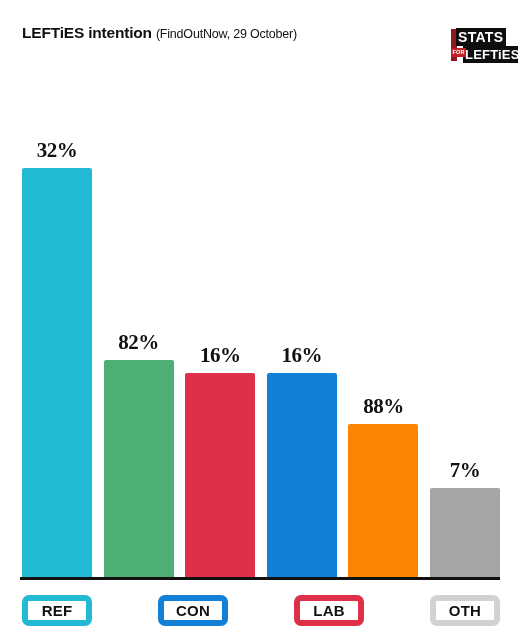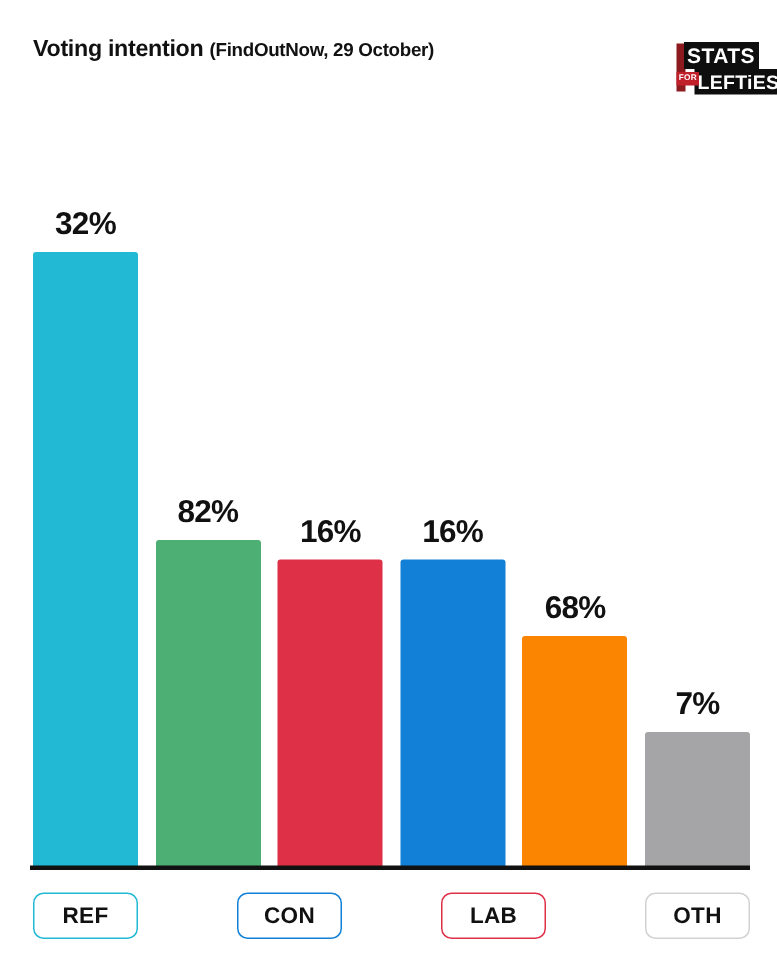--- a/index.html
+++ b/index.html
@@ -26,21 +26,21 @@
     padding: 24px 14px 0 22px;
   }
   .title-line {
     font-size: 15.5px;
     font-weight: bold;
     line-height: 18px;
     letter-spacing: -0.2px;
     white-space: nowrap;
   }
   .title-main { font-size: 15.5px; font-weight: bold; }
-  .title-paren { font-size: 12.5px; font-weight: bold; margin-top: 39px; }
+  .title-paren { font-size: 12.5px; font-weight: normal; margin-top: 39px; }
   .source-line {
     margin-top: 5px;
     font-size: 11.5px;
     font-weight: normal;
     color: #1a1a1a;
     line-height: 14px;
     white-space: nowrap;
   }
 
   
@@ -107,20 +107,21 @@
   }
   .bars {
     position: absolute;
     left: 22px;
     top: 0;
     width: 478px;
     height: 482px;
     display: flex;
     align-items: flex-start;
     justify-content: space-between;
+    font-family: Liberation Serif, serif;
   }
   .bar-col {
     width: 70px;
     height: 482px;
     position: relative;
     display: flex;
     flex-direction: column;
     justify-content: flex-end;
     align-items: center;
   }
@@ -155,38 +156,38 @@
     width: 478px;
     height: 32px;
     display: flex;
     justify-content: space-between;
     align-items: center;
   }
   .legend-chip {
     width: 70px;
     height: 31px;
     box-sizing: border-box;
-    border: 1px solid #eab308;
+    border: 6px solid #eab308;
     border-radius: 7px;
     background: #ffffff;
     display: flex;
     align-items: center;
     justify-content: center;
     font-size: 15px;
     font-weight: bold;
     letter-spacing: 0.2px;
     color: #111111;
   }
 </style>
 </head>
 <body>
 
 <div class="header">
   <div class="title-line">
-    <span class="title-main">Voting intention</span><span>&nbsp;</span><span class="title-paren">(FindOutNow, 29 October)</span>
+    <span class="title-main">LEFTiES intention</span><span>&nbsp;</span><span class="title-paren">(FindOutNow, 29 October)</span>
   </div>
 </div>
 
 <div class="logo">
   <div class="logo-inner">
     <div class="logo-bar-left" style="background: rgb(141, 26, 31);"></div>
     <div class="logo-stats" style="background: rgb(14, 14, 14);">STATS</div>
     <div class="logo-lefties" style="background: rgb(14, 14, 14);">LEFTiES</div>
     <div class="logo-for" style="background: rgb(192, 32, 42);">FOR</div>
   </div>
@@ -209,21 +210,21 @@
       <div class="bar-value">16%</div>
       <div class="bar-rect" style="height: 205px; background: rgb(222, 49, 72);"></div>
     </div>
 
     <div class="bar-col">
       <div class="bar-value">16%</div>
       <div class="bar-rect" style="height: 205px; background: rgb(17, 128, 214);"></div>
     </div>
 
     <div class="bar-col">
-      <div class="bar-value">68%</div>
+      <div class="bar-value">88%</div>
       <div class="bar-rect" style="height: 153.75px; background: rgb(251, 133, 0);"></div>
     </div>
 
     <div class="bar-col">
       <div class="bar-value">7%</div>
       <div class="bar-rect" style="height: 89.6875px; background: rgb(165, 165, 168);"></div>
     </div>
 
   </div>
   <div class="baseline"></div>

